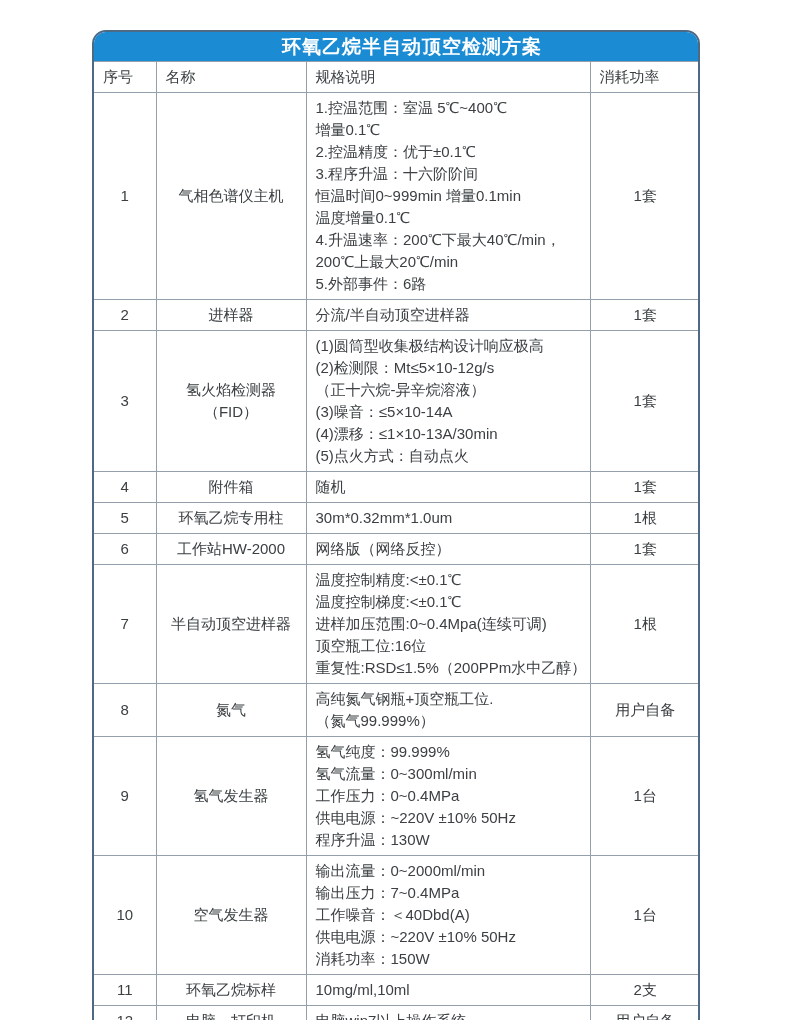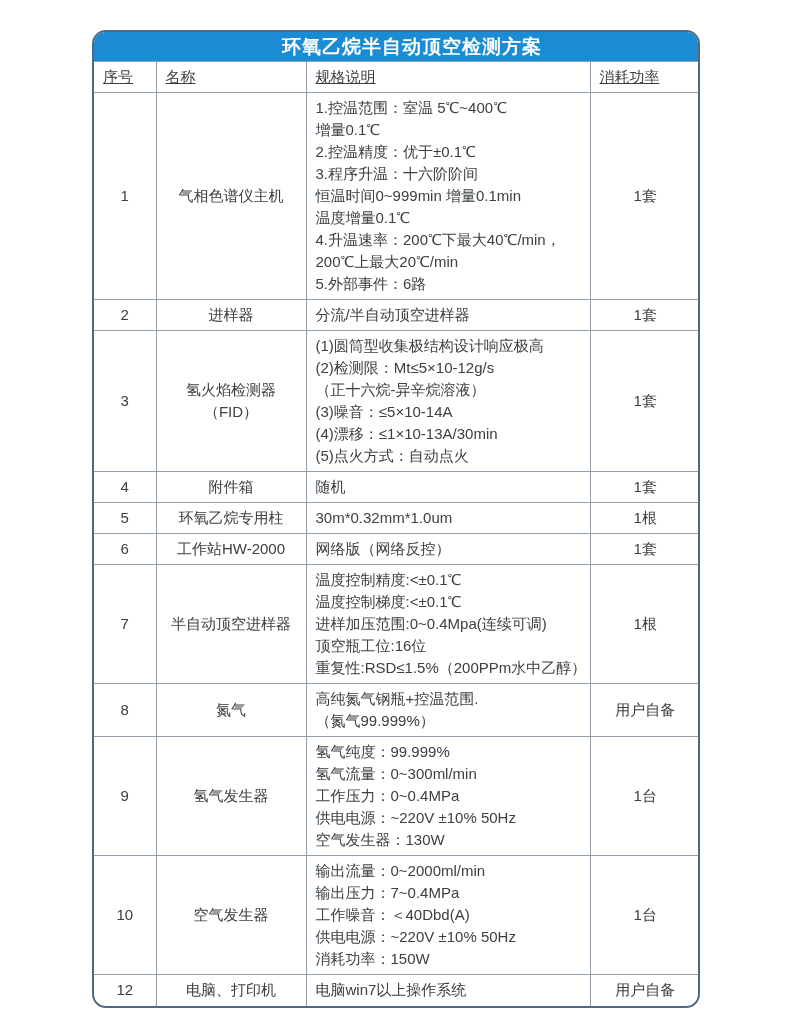--- a/index.html
+++ b/index.html
@@ -43,21 +43,20 @@
     overflow: hidden;
   }
   
   table.spec-table tr > *:first-child { border-left: none; }
   table.spec-table tr > *:last-child { border-right: none; }
   table.spec-table tbody tr:last-child td { border-bottom: none; }
   table.spec-table thead th {
     font-weight: normal;
     text-align: left;
     height: 30px;
-    text-decoration: underline;
   }
   .col-no   { width: 62px; }
   .col-name { width: 150px; }
   .col-spec { width: 284px; }
   .col-qty  { width: 110px; }
   td.cell-no { text-align: center; }
   th.head-no { text-align: center; }
   td.cell-name, td.cell-qty { text-align: center; }
   td.cell-spec { padding: 6px 9px; }
   .spec-line { white-space: nowrap; }
@@ -154,50 +153,58 @@
             <div class="spec-line">进样加压范围:0~0.4Mpa(连续可调)</div>
             <div class="spec-line">顶空瓶工位:16位</div>
             <div class="spec-line">重复性:RSD≤1.5%（200PPm水中乙醇）</div>
           </td>
           <td class="cell-qty">1根</td>
         </tr>
         <tr>
           <td class="cell-no">8</td>
           <td class="cell-name">氮气</td>
           <td class="cell-spec">
-            <div class="spec-line">高纯氮气钢瓶+控温范围.</div>
+            <div class="spec-line">高纯氮气钢瓶+顶空瓶工位.</div>
             <div class="spec-line">（氮气99.999%）</div>
           </td>
           <td class="cell-qty">用户自备</td>
         </tr>
         <tr>
           <td class="cell-no">9</td>
           <td class="cell-name">氢气发生器</td>
           <td class="cell-spec">
             <div class="spec-line">氢气纯度：99.999%</div>
             <div class="spec-line">氢气流量：0~300ml/min</div>
             <div class="spec-line">工作压力：0~0.4MPa</div>
             <div class="spec-line">供电电源：~220V ±10% 50Hz</div>
-            <div class="spec-line">空气发生器：130W</div>
+            <div class="spec-line">程序升温：130W</div>
           </td>
           <td class="cell-qty">1台</td>
         </tr>
         <tr>
           <td class="cell-no">10</td>
           <td class="cell-name">空气发生器</td>
           <td class="cell-spec">
             <div class="spec-line">输出流量：0~2000ml/min</div>
             <div class="spec-line">输出压力：7~0.4MPa</div>
             <div class="spec-line">工作噪音：＜40Dbd(A)</div>
             <div class="spec-line">供电电源：~220V ±10% 50Hz</div>
             <div class="spec-line">消耗功率：150W</div>
           </td>
           <td class="cell-qty">1台</td>
         </tr>
         <tr class="single">
+          <td class="cell-no">11</td>
+          <td class="cell-name">环氧乙烷标样</td>
+          <td class="cell-spec">
+            <div class="spec-line">10mg/ml,10ml</div>
+          </td>
+          <td class="cell-qty">2支</td>
+        </tr>
+        <tr class="single">
           <td class="cell-no">12</td>
           <td class="cell-name">电脑、打印机</td>
           <td class="cell-spec">
             <div class="spec-line">电脑win7以上操作系统</div>
           </td>
           <td class="cell-qty">用户自备</td>
         </tr>
       </tbody>
   </table>
 </div>

